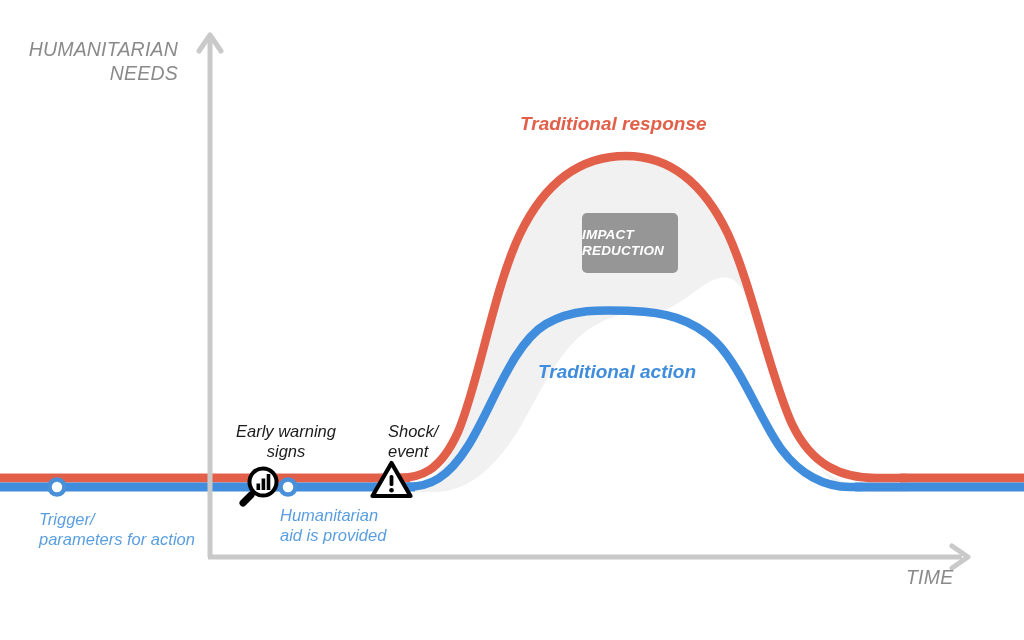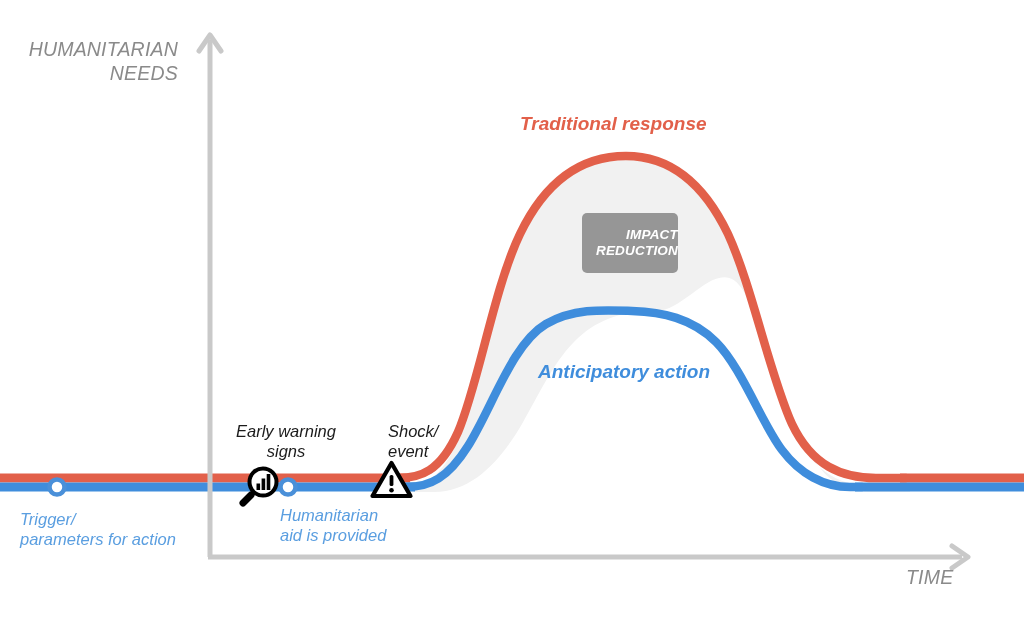--- a/index.html
+++ b/index.html
@@ -72,38 +72,38 @@
     width: 96px;
     height: 60px;
     background: #969696;
     border-radius: 5px;
     color: #ffffff;
     font-size: 13.5px;
     font-weight: bold;
     line-height: 1.22;
     display: flex;
     flex-direction: column;
-    align-items: flex-end;
+    align-items: flex-start;
     justify-content: center;
     text-align: center;
     letter-spacing: 0.2px;
   }
 
   .event-label {
     color: #1b1b1b;
     font-size: 16.5px;
   }
   .event-label.early { left: 236px; top: 421px; text-align: center; }
   .event-label.shock { left: 388px; top: 421px; }
 
   .note-blue {
     color: #5a9ee0;
     font-size: 16.5px;
   }
-  .note-blue.trigger { left: 20px; top: 509px; }
+  .note-blue.trigger { left: 39px; top: 509px; }
   .note-blue.aid     { left: 280px; top: 505px; }
 
   
   .icon-wrap {
     position: absolute;
     line-height: 0;
   }
   .icon-magnifier { left: 239px; top: 461px; }
   .icon-warning   { left: 369px; top: 459px; }
 </style>
@@ -191,21 +191,21 @@
     </svg>
   </span>
 
   <div class="lbl axis-label-y">HUMANITARIAN
 NEEDS</div>
 
   <div class="lbl axis-label-x">TIME</div>
 
   <div class="lbl series-label-red">Traditional response</div>
 
-  <div class="lbl series-label-blue">Anticipatory action</div>
+  <div class="lbl series-label-blue">Traditional action</div>
 
   <div class="badge">
     <span>IMPACT</span>
     <span>REDUCTION</span>
   </div>
 
   <div class="lbl event-label early">Early warning
 signs</div>
 
   <div class="lbl event-label shock">Shock/

